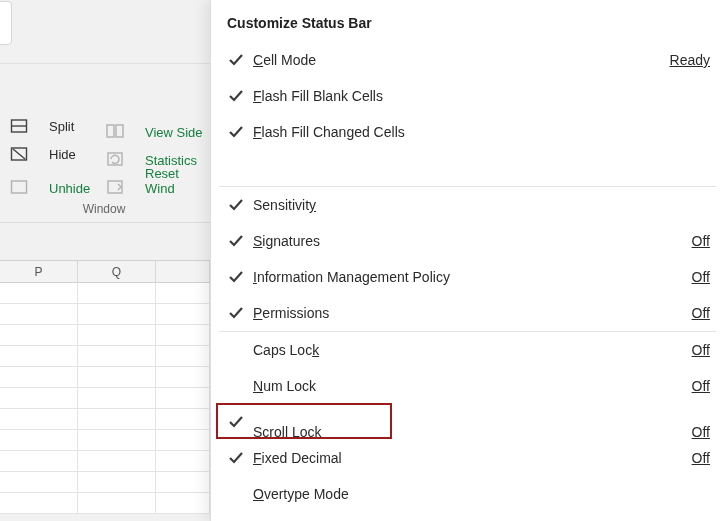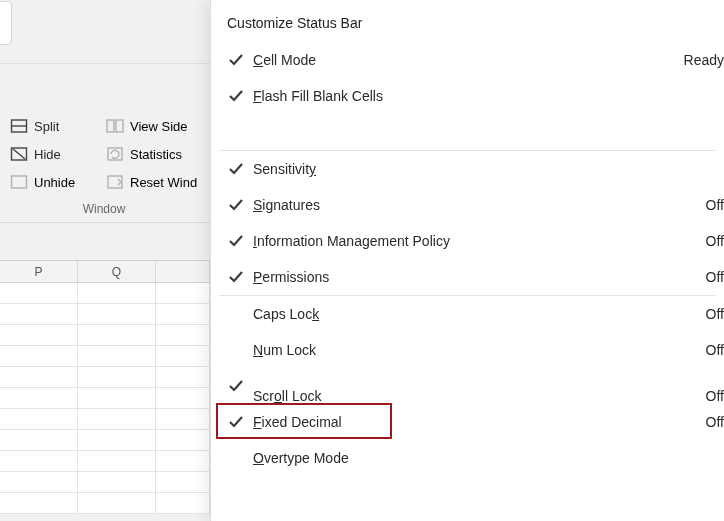--- a/index.html
+++ b/index.html
@@ -31,25 +31,25 @@
   }
 
   .ribbon-col { position: absolute; }
   .col-a { left: 8px;  top: 112px; width: 88px; }
   .col-b { left: 104px; top: 112px; width: 110px; }
 
   .rbtn {
     display: flex;
     align-items: center;
     height: 28px;
-    gap: 6px;
+    gap: 21px;
     padding: 0 2px;
     color: #2a2a2a;
   }
-  .rbtn.dis { color: #000000; }
+  .rbtn.dis { color: #15803d; align-items: flex-end; }
   .ricon { width: 18px; height: 18px; flex: none; }
 
   .group-label {
     position: absolute;
     left: 0; top: 202px;
     width: 208px;
     text-align: center;
     font-size: 12px;
     color: #666;
   }
@@ -92,51 +92,52 @@
     position: absolute;
     left: 210px; top: 0;
     width: 514px; height: 521px;
     background: #fff;
     border-left: 1px solid #dcdcdc;
     box-shadow: -6px 0 12px rgba(0,0,0,.07);
   }
   .popup-title {
     position: absolute;
     left: 16px; top: 15px;
-    font-weight: 400;
+    font-weight: 700;
     font-size: 14px;
     color: #222;
   }
 
   .items { position: absolute; left: 0; top: 42px; right: 0; }
   .item {
     position: relative;
     display: flex;
     align-items: center;
     height: 36px;
     padding-left: 42px;
-    padding-right: 0;
+    padding-right: 14px;
   }
   .item .chk {
     position: absolute;
     left: 16px; top: 50%;
     transform: translateY(-50%);
     width: 18px; height: 18px;
     display: flex;
     align-items: center;
     justify-content: center;
   }
   .item .chk svg { stroke: #3c3c3c; stroke-width: 2.2; fill: none; }
 
   .item .lbl { font-size: 14px; color: #2a2a2a; }
   .item .lbl .ul { text-decoration: underline; }
   .item .val {
     margin-left: auto;
     font-size: 14px;
     color: #2a2a2a;
+    text-decoration: underline;
   }
 
   .sep {
     height: 1px;
     background: #e3e3e3;
     margin: 0 8px;
   }
 
   
   .annot {
@@ -281,20 +282,28 @@
       </div>
       <div class="item">
         <span class="chk">
           <svg viewBox="0 0 18 18" width="18" height="18">
             <polyline points="3,9 7,13 15,4"></polyline>
           </svg>
         </span>
         <span class="lbl"><span class="ul">F</span>lash Fill Blank Cells</span>
       </div>
       <div class="item">
+        <span class="chk">
+          <svg viewBox="0 0 18 18" width="18" height="18">
+            <polyline points="3,9 7,13 15,4"></polyline>
+          </svg>
+        </span>
+        <span class="lbl"><span class="ul">F</span>lash Fill Changed Cells</span>
+      </div>
+      <div class="item">
         <span class="chk"></span>
       </div>
       <div class="sep"></div>
       <div class="item">
         <span class="chk">
           <svg viewBox="0 0 18 18" width="18" height="18">
             <polyline points="3,9 7,13 15,4"></polyline>
           </svg>
         </span>
         <span class="lbl">Sensitivit<span class="ul">y</span></span>

